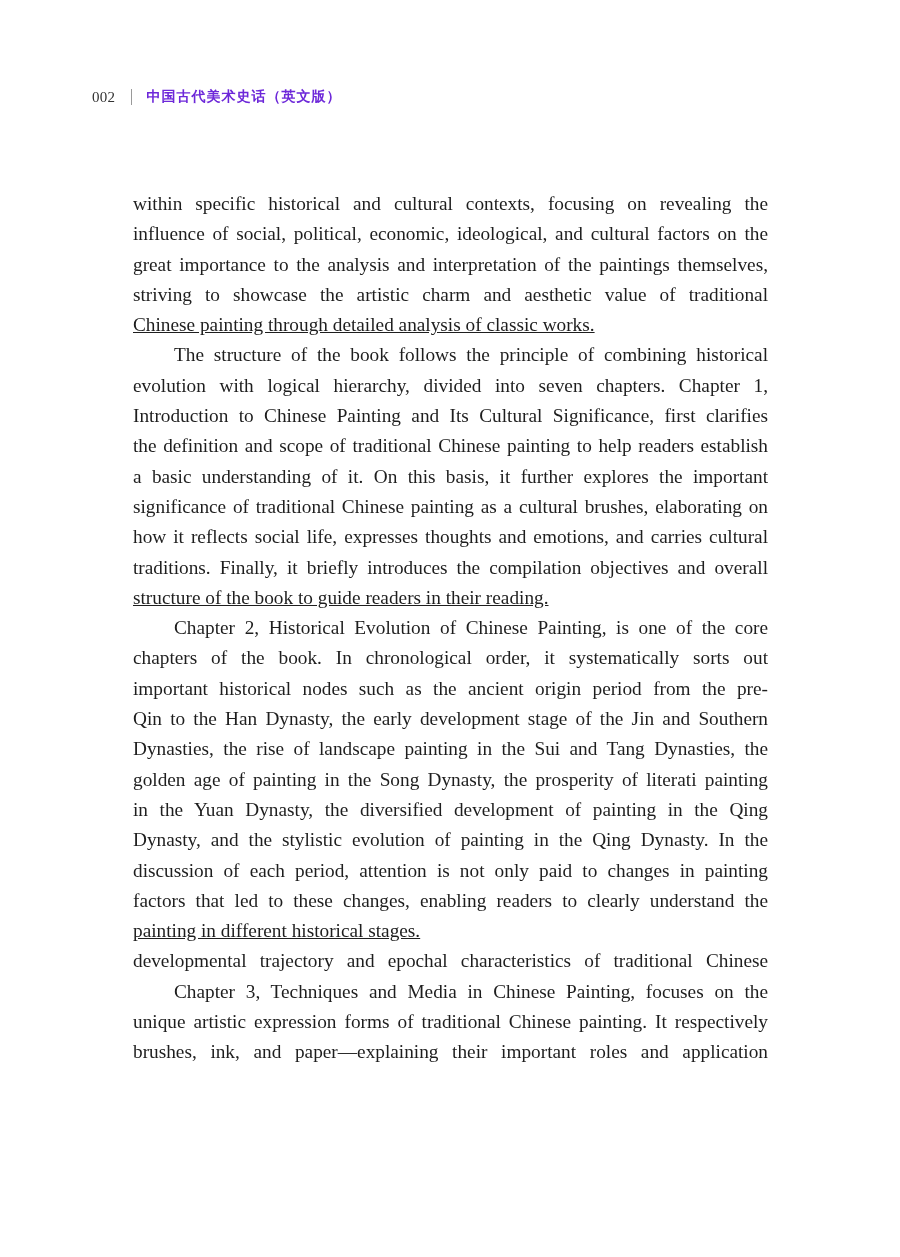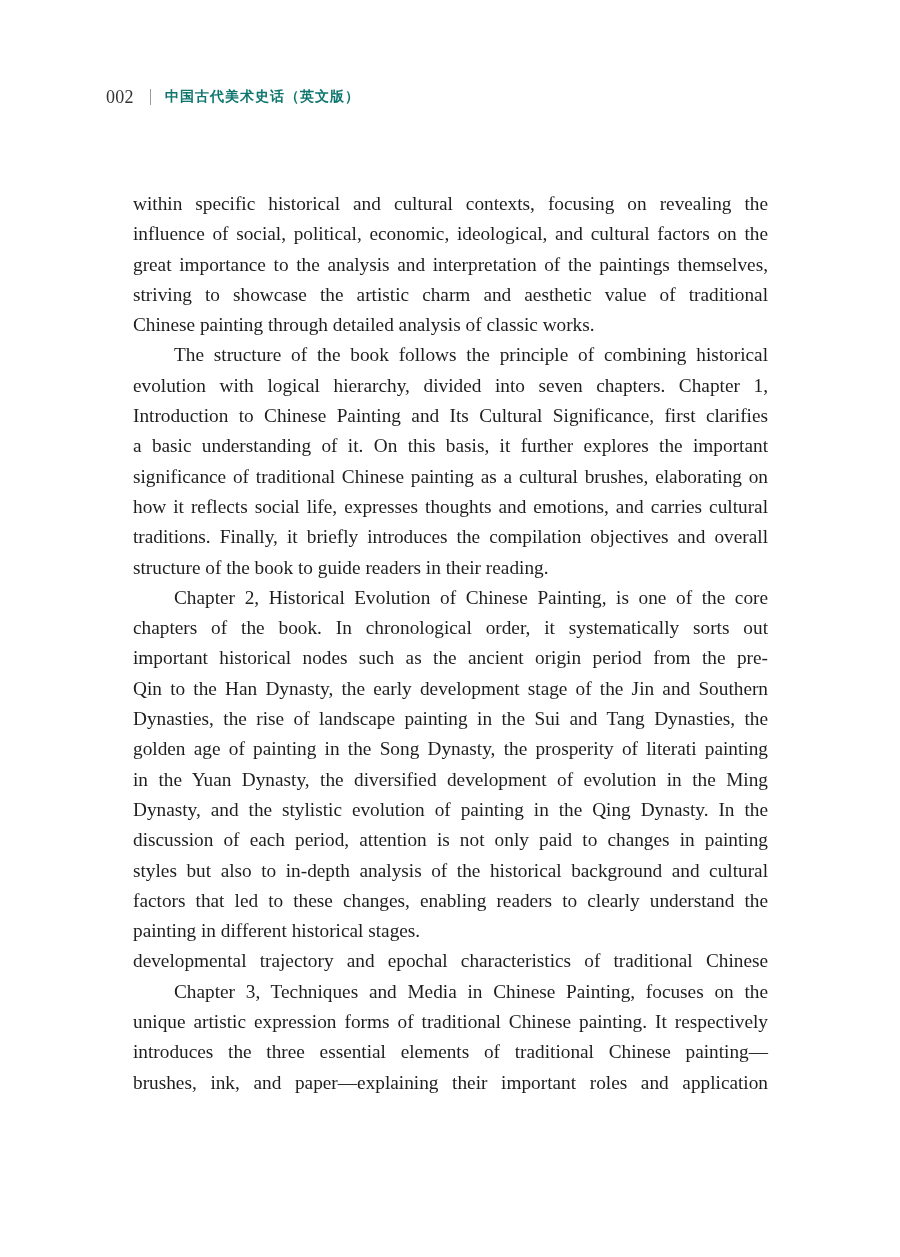--- a/index.html
+++ b/index.html
@@ -1,28 +1,28 @@
 <!DOCTYPE html>
 <html><head>
 <meta charset="utf-8">
 <style>
   html, body { margin: 0; padding: 0; background: #ffffff; }
   body { width: 900px; height: 1257px; position: relative; overflow: hidden; }
   .page { position: absolute; left: 0; top: 0; width: 900px; height: 1257px; background: #ffffff; }
   .header { position: absolute; left: 92px; top: 86px; height: 22px; display: flex; align-items: center; color: #2a2a2a; }
-  .page-num { font-family: "Liberation Serif", "DejaVu Serif", serif; font-size: 18px; letter-spacing: 0.3px; color: #333; margin-left: 14px; }
+  .page-num { font-family: "Liberation Serif", "DejaVu Serif", serif; font-size: 15px; letter-spacing: 0.3px; color: #333; }
   .sep { display: inline-block; width: 1px; height: 16px; background: #9a9a9a; margin: 0 14px 0 16px; }
-  .book-title { font-family: "DejaVu Sans", "Liberation Sans", sans-serif; font-size: 14px; font-weight: bold; color: #0f766e; letter-spacing: 1px; }
+  .book-title { font-family: "DejaVu Sans", "Liberation Sans", sans-serif; font-size: 14px; font-weight: bold; color: #6d28d9; letter-spacing: 1px; }
   .body-text { position: absolute; left: 133px; top: 165px; width: 635px; margin-top: 24px; }
   .line {
     font-family: "Liberation Serif", "DejaVu Serif", serif;
     font-size: 19.3px; line-height: 30.3px; height: 30.3px; color: #1e1e1e;
     text-align: justify; text-align-last: justify; white-space: nowrap; overflow: visible;
   }
-  .line.last { text-align-last: left; }
+  .line.last { text-align-last: left; text-decoration: underline; }
   .line.indent { text-indent: 41px; }
 </style>
 </head>
 <body>
 
 <div class="page">
   <div class="header">
     <span class="page-num">002</span>
     <span class="sep"></span>
     <span class="book-title">中国古代美术史话（英文版）</span>
@@ -35,43 +35,42 @@
       <div class="line">influence of social, political, economic, ideological, and cultural factors on the</div>
       <div class="line">great importance to the analysis and interpretation of the paintings themselves,</div>
       <div class="line">striving to showcase the artistic charm and aesthetic value of traditional</div>
       <div class="line last">Chinese painting through detailed analysis of classic works.</div>
     </div>
 
     <div>
       <div class="line indent">The structure of the book follows the principle of combining historical</div>
       <div class="line">evolution with logical hierarchy, divided into seven chapters. Chapter 1,</div>
       <div class="line">Introduction to Chinese Painting and Its Cultural Significance, first clarifies</div>
+      <div class="line">the definition and scope of traditional Chinese painting to help readers establish</div>
       <div class="line">a basic understanding of it. On this basis, it further explores the important</div>
       <div class="line">significance of traditional Chinese painting as a cultural brushes, elaborating on</div>
       <div class="line">how it reflects social life, expresses thoughts and emotions, and carries cultural</div>
       <div class="line">traditions. Finally, it briefly introduces the compilation objectives and overall</div>
       <div class="line last">structure of the book to guide readers in their reading.</div>
     </div>
 
     <div>
       <div class="line indent">Chapter 2, Historical Evolution of Chinese Painting, is one of the core</div>
       <div class="line">chapters of the book. In chronological order, it systematically sorts out</div>
       <div class="line">important historical nodes such as the ancient origin period from the pre-</div>
       <div class="line">Qin to the Han Dynasty, the early development stage of the Jin and Southern</div>
       <div class="line">Dynasties, the rise of landscape painting in the Sui and Tang Dynasties, the</div>
       <div class="line">golden age of painting in the Song Dynasty, the prosperity of literati painting</div>
-      <div class="line">in the Yuan Dynasty, the diversified development of evolution in the Ming</div>
+      <div class="line">in the Yuan Dynasty, the diversified development of painting in the Qing</div>
       <div class="line">Dynasty, and the stylistic evolution of painting in the Qing Dynasty. In the</div>
       <div class="line">discussion of each period, attention is not only paid to changes in painting</div>
-      <div class="line">styles but also to in-depth analysis of the historical background and cultural</div>
       <div class="line">factors that led to these changes, enabling readers to clearly understand the</div>
       <div class="line last">painting in different historical stages.</div>
       <div class="line">developmental trajectory and epochal characteristics of traditional Chinese</div>
     </div>
 
     <div>
       <div class="line indent">Chapter 3, Techniques and Media in Chinese Painting, focuses on the</div>
       <div class="line">unique artistic expression forms of traditional Chinese painting. It respectively</div>
-      <div class="line">introduces the three essential elements of traditional Chinese painting—</div>
       <div class="line">brushes, ink, and paper—explaining their important roles and application</div>
     </div>
   </div>
 </div>
 
 </body></html>

